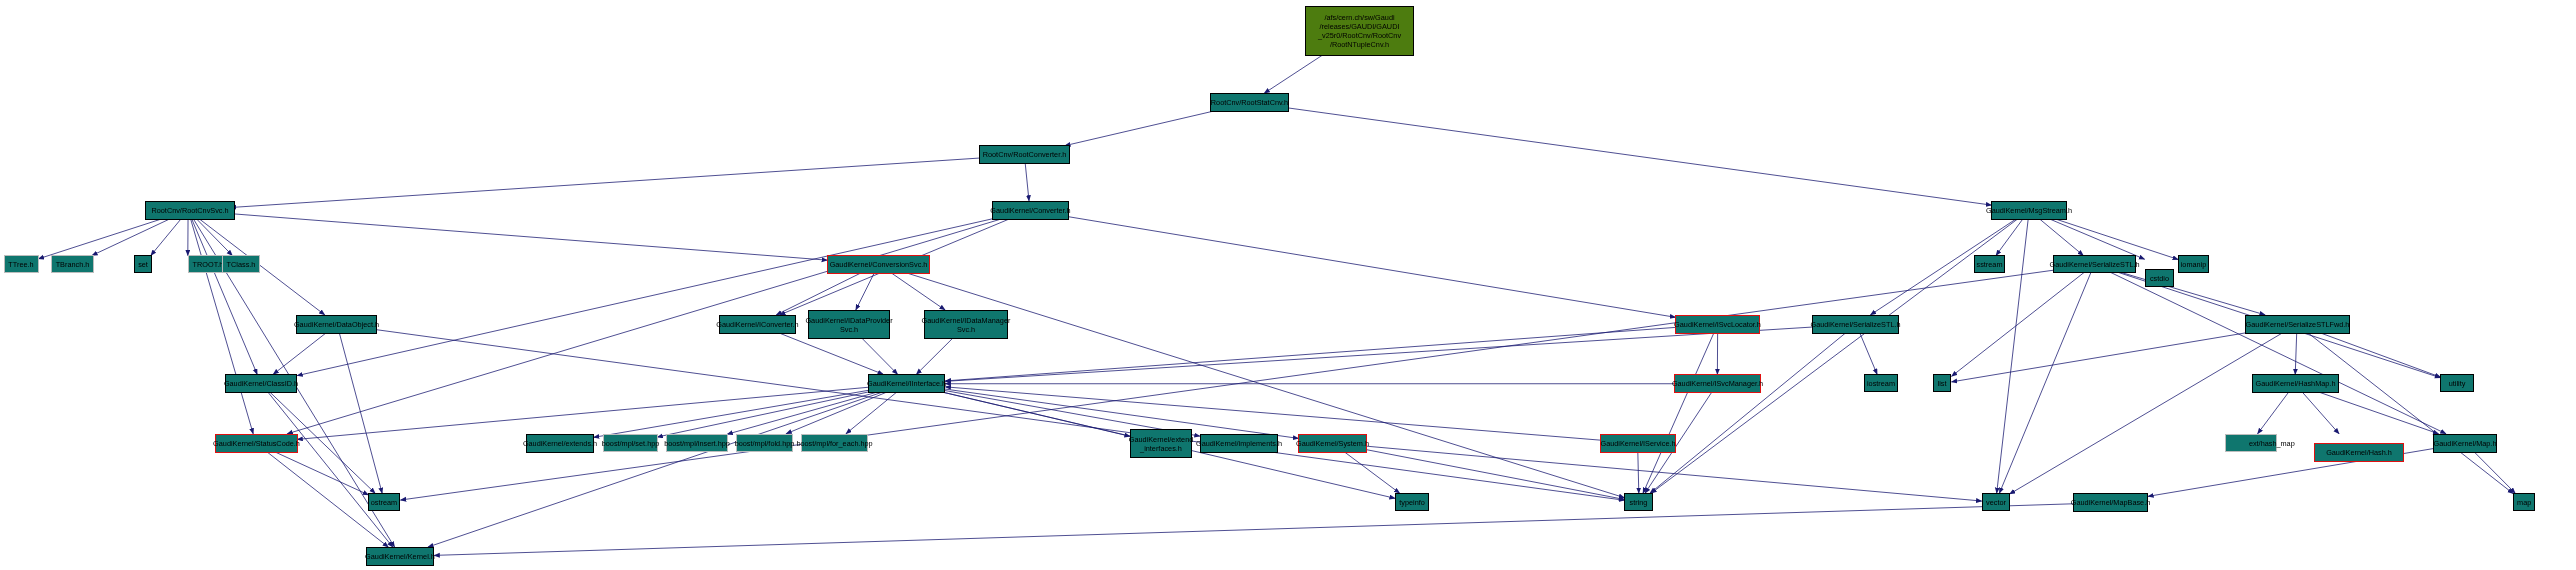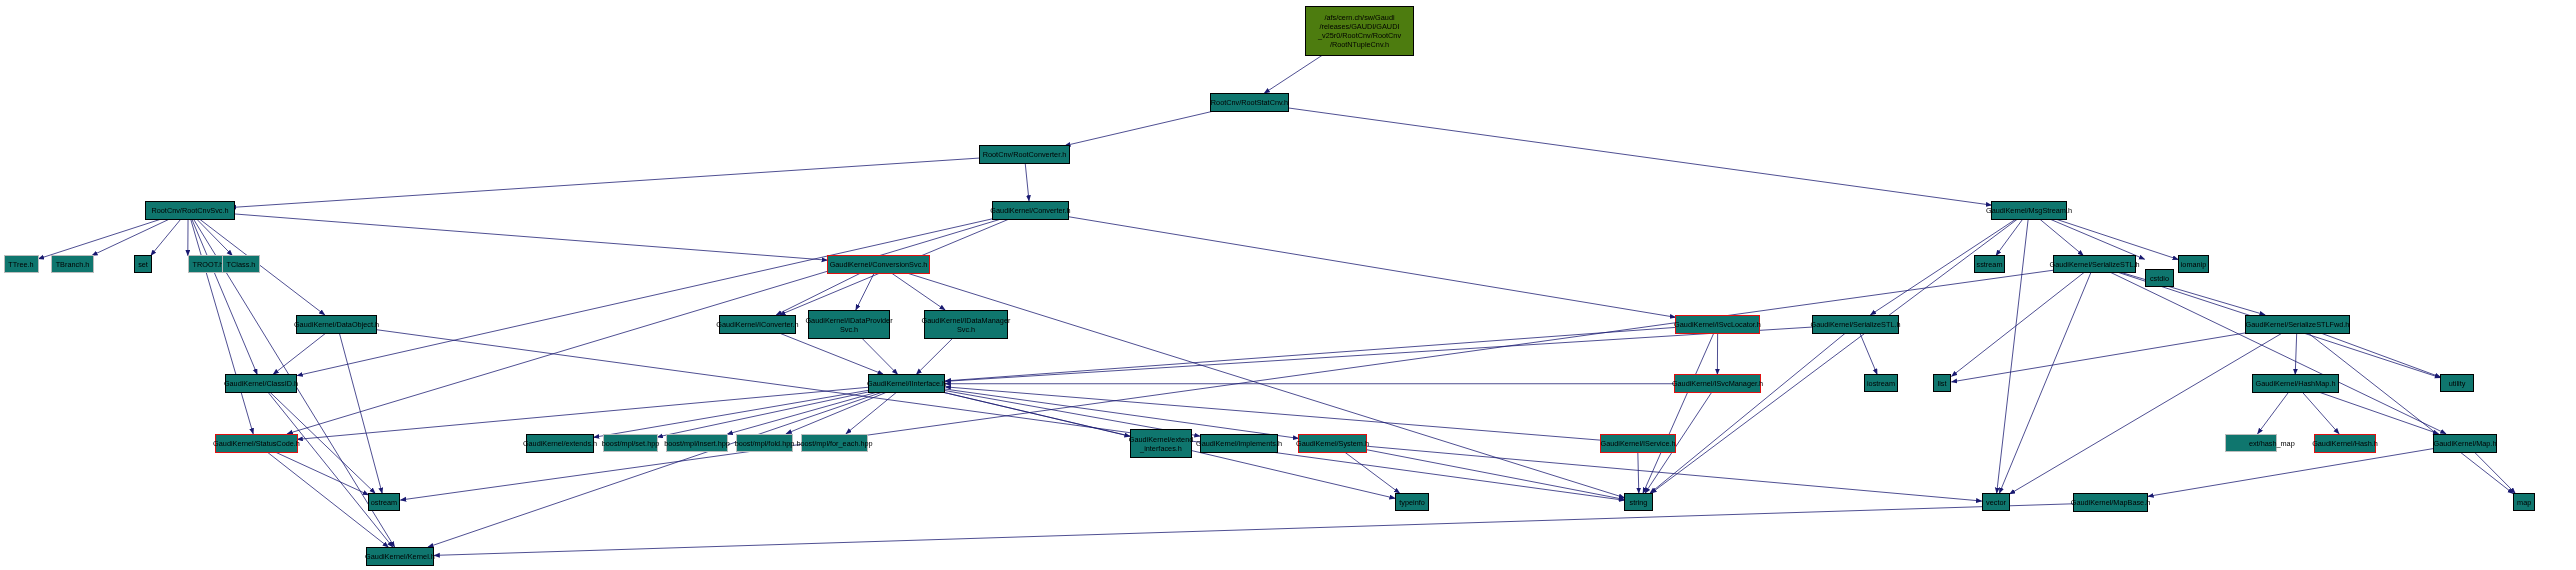--- a/index.html
+++ b/index.html
@@ -232,21 +232,21 @@
     </div>
     <div class="node red" style="left: 1298px; top: 434px; width: 69px; height: 19px;">
       <span>GaudiKernel/System.h</span>
     </div>
     <div class="node red" style="left: 1600px; top: 434px; width: 76px; height: 19px;">
       <span>GaudiKernel/IService.h</span>
     </div>
     <div class="node gray" style="left: 2225px; top: 434px; width: 52px; height: 18px; padding-left: 43px;">
       <span>ext/hash_map</span>
     </div>
-    <div class="node red" style="left: 2314px; top: 434px; width: 62px; height: 19px; text-align: right;">
+    <div class="node red" style="left: 2314px; top: 443px; width: 90px; height: 19px; text-align: right;">
       <span>GaudiKernel/Hash.h</span>
     </div>
     <div class="node " style="left: 2433px; top: 434px; width: 64px; height: 19px;">
       <span>GaudiKernel/Map.h</span>
     </div>
     <div class="node " style="left: 368px; top: 493px; width: 32px; height: 18px;">
       <span>ostream</span>
     </div>
     <div class="node " style="left: 1395px; top: 493px; width: 34px; height: 18px;">
       <span>typeinfo</span>

